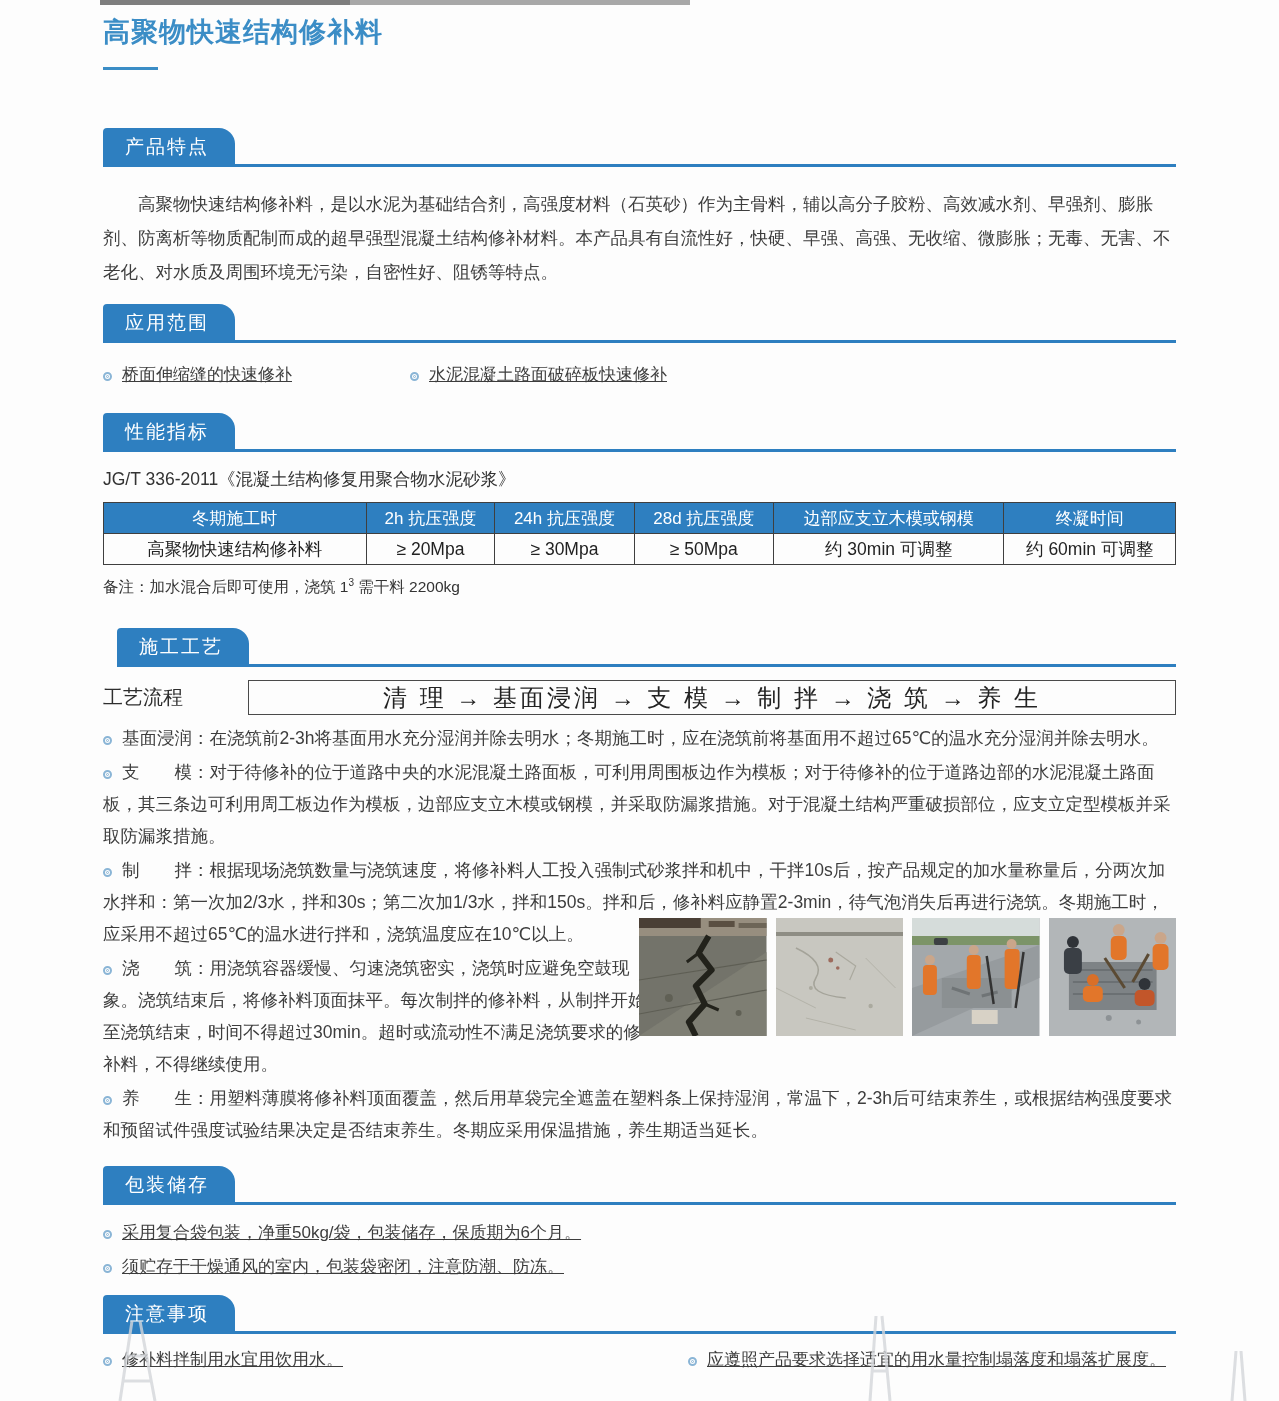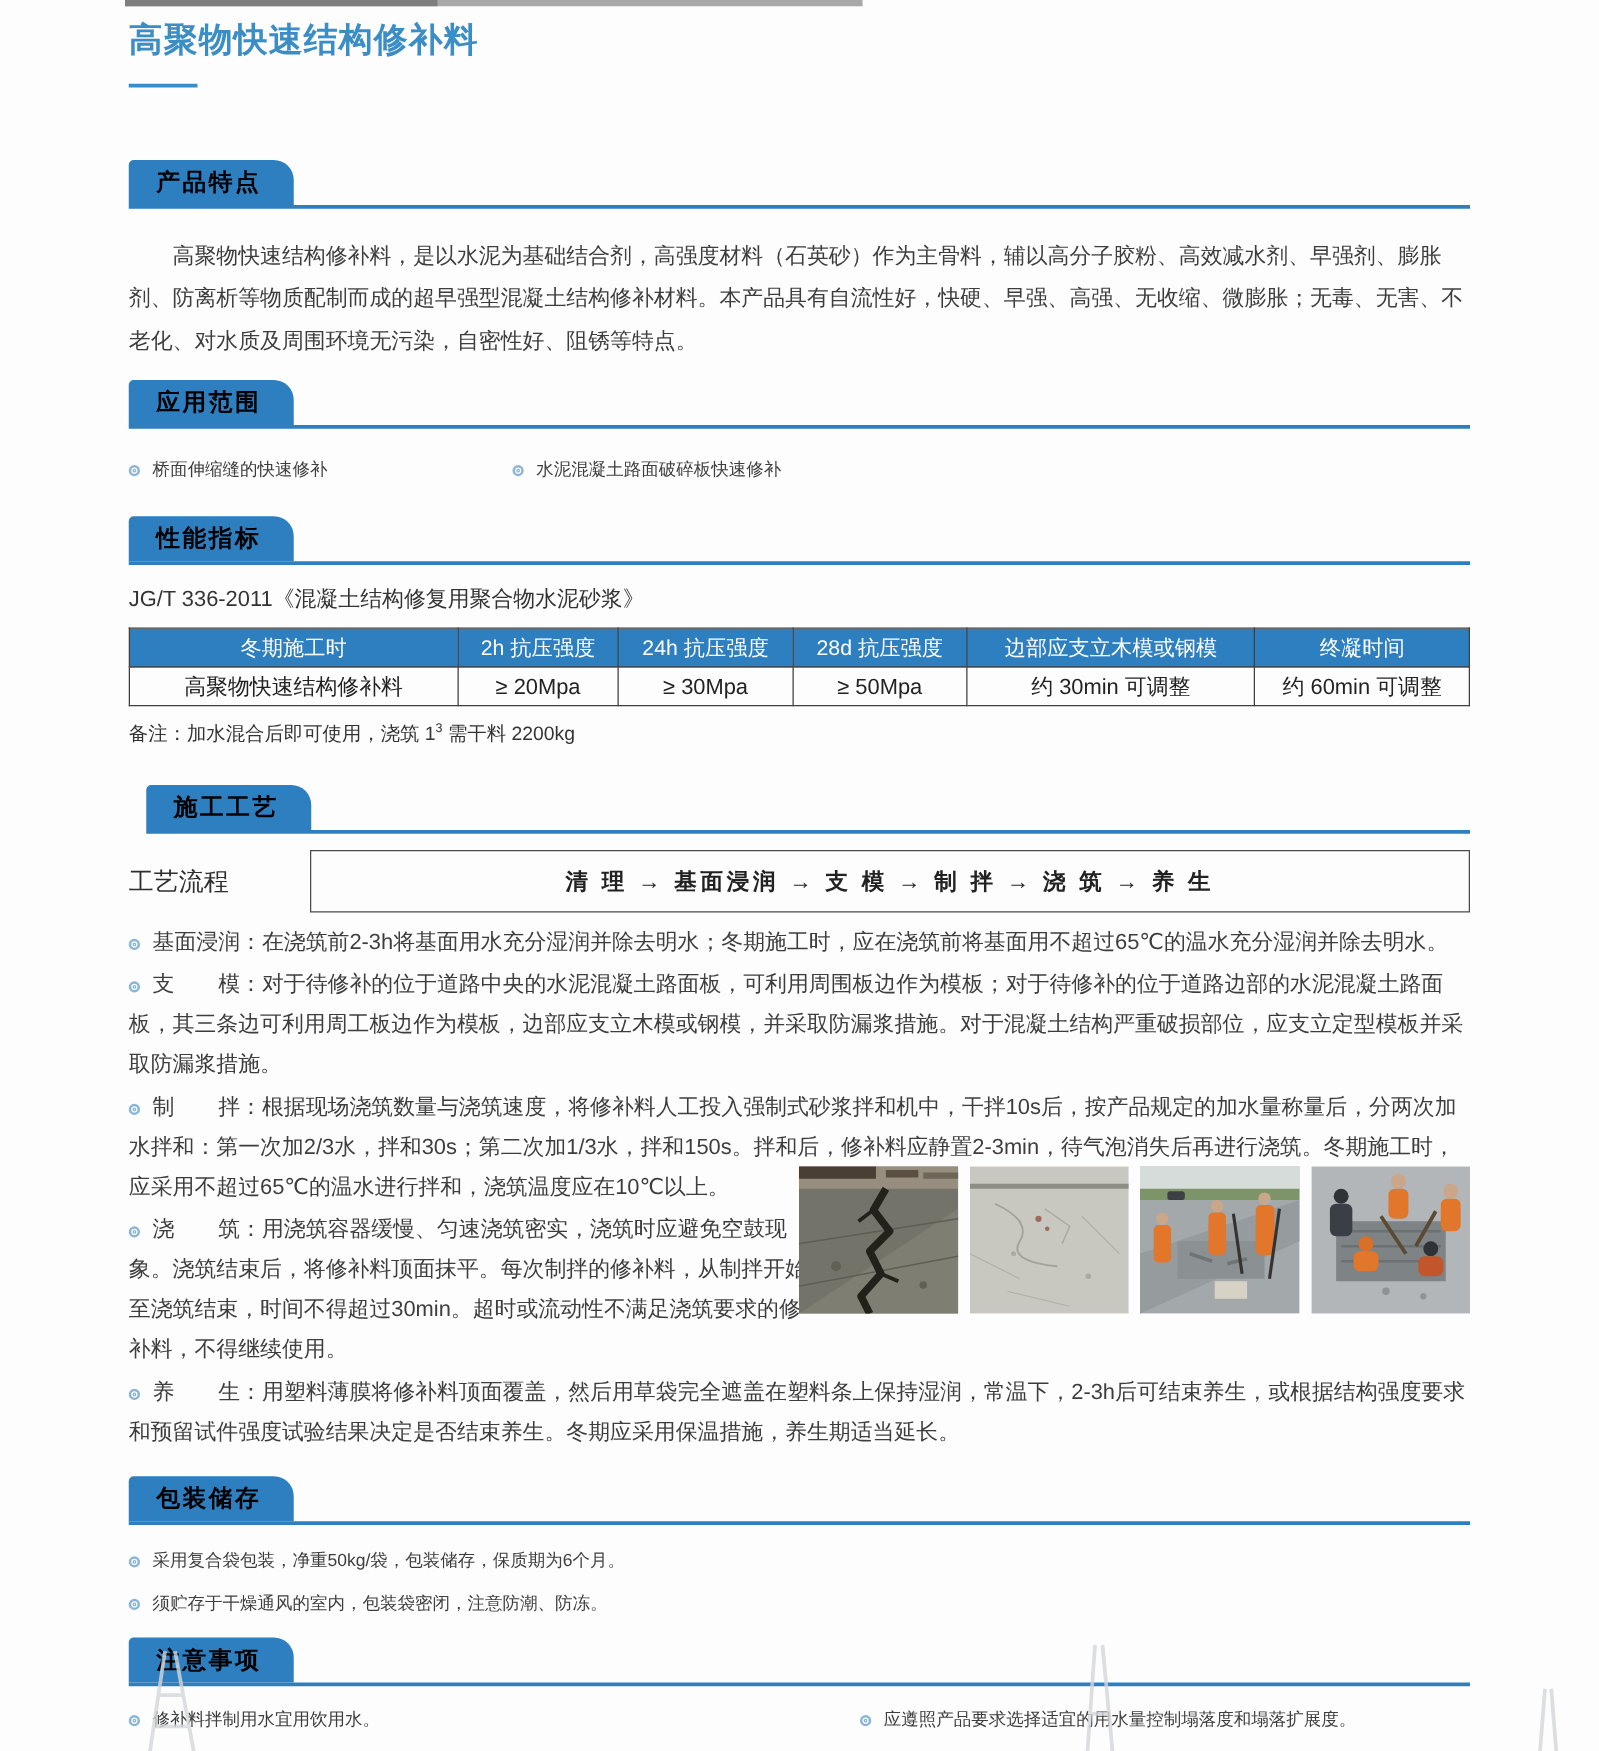--- a/index.html
+++ b/index.html
@@ -20,61 +20,61 @@
   }
   .crop-bar{position:absolute;top:0;left:100px;height:5px;width:590px;background:#a8a8a8;}
   .crop-bar .dark{position:absolute;left:0;top:0;height:5px;width:250px;background:#7e7e7e;}
   .content{width:1073px;margin-left:103px;padding-top:14px;position:relative;}
 
   .page-title{color:var(--title-blue);font-size:27px;font-weight:bold;letter-spacing:1px;}
   .title-underline{width:55px;height:3px;background:var(--title-blue);margin-top:17px;}
 
   .sec-hd{border-bottom:3px solid var(--accent);margin-top:0;line-height:0;}
   .sec-tab{
-    display:inline-block;background:var(--accent);color:#000000;font-weight:bold;
+    display:inline-block;background:var(--accent);color:#ffffff;font-weight:normal;
     font-size:19px;line-height:1;padding:9px 26px 8px 22px;letter-spacing:2px;
     border-radius:4px 16px 0 0;
   }
   .sec-features{margin-top:58px;}
   .sec-application{margin-top:15px;}
   .sec-performance{margin-top:22px;}
   .sec-construction{margin-top:30px;margin-left:14px;}
   .sec-packaging{margin-top:20px;}
   .sec-notes{margin-top:12px;}
 
   .body-para{margin-top:20px;font-size:17.5px;line-height:34px;text-indent:2em;color:#3d3d3d;}
 
   .ring{
     display:inline-block;width:9px;height:9px;border:2px solid var(--ring);
     border-radius:50%;position:relative;margin-right:10px;vertical-align:-1px;
   }
   .ring::after{
     content:"";position:absolute;inset:1px;border:1.5px solid var(--ring);border-radius:50%;
   }
-  .b-item{font-size:14px;line-height:32px;color:#3d3d3d;}
+  .b-item{font-size:17px;line-height:32px;color:#3d3d3d;text-decoration:underline;}
 
   .app-row{display:flex;margin-top:16px;}
   .app-row .b-item:first-child{width:307px;}
 
   .standard-line{margin-top:15px;text-align:left;font-size:17.5px;color:#333;}
 
   table.perf{width:100%;border-collapse:collapse;margin-top:11px;}
   table.perf th,table.perf td{
     border:1px solid #3f3f3f;text-align:center;vertical-align:middle;
   }
   table.perf th{background:var(--accent);color:#fff;font-size:17px;font-weight:normal;height:31px;}
   table.perf td{font-size:17.5px;color:#222;height:31px;}
   .note-line{margin-top:12px;font-size:15.5px;color:#333;}
   .note-line sup{font-size:10px;}
 
   .flow-row{display:flex;align-items:stretch;margin-top:13px;}
   .flow-label{width:145px;font-size:20px;color:#2e2e2e;display:flex;align-items:center;}
   .flow-box{
     flex:1;border:1.5px solid #4a4a4a;display:flex;align-items:center;justify-content:center;
-    font-size:18px;font-weight:bold;color:#222;letter-spacing:3px;height:50px;
+    font-size:24px;font-weight:normal;color:#222;letter-spacing:3px;height:35px;
   }
 
   .steps{margin-top:7px;}
   .step{font-size:17.5px;line-height:32px;color:#3d3d3d;margin-bottom:2px;}
   .photo-wrap{position:relative;}
   .step-narrow{width:545px;}
   .photos{
     position:absolute;top:64px;right:0;width:537px;height:118px;
     display:flex;gap:9px;
   }

